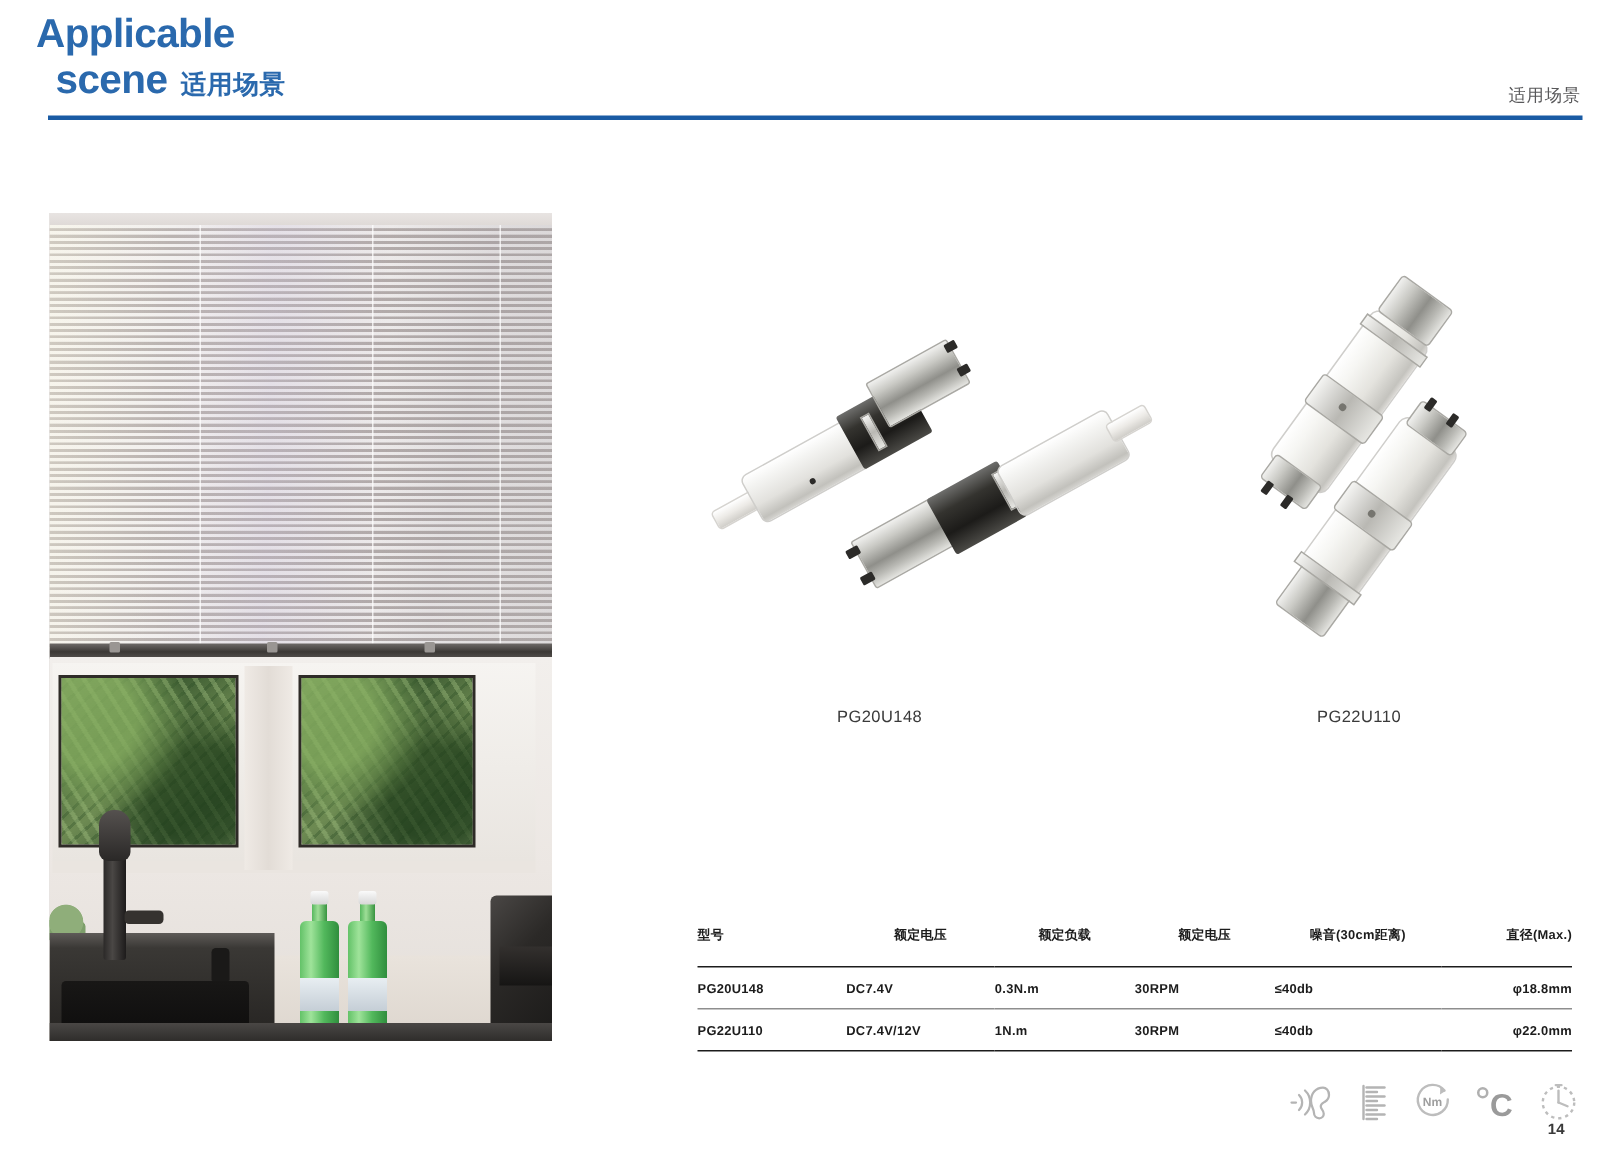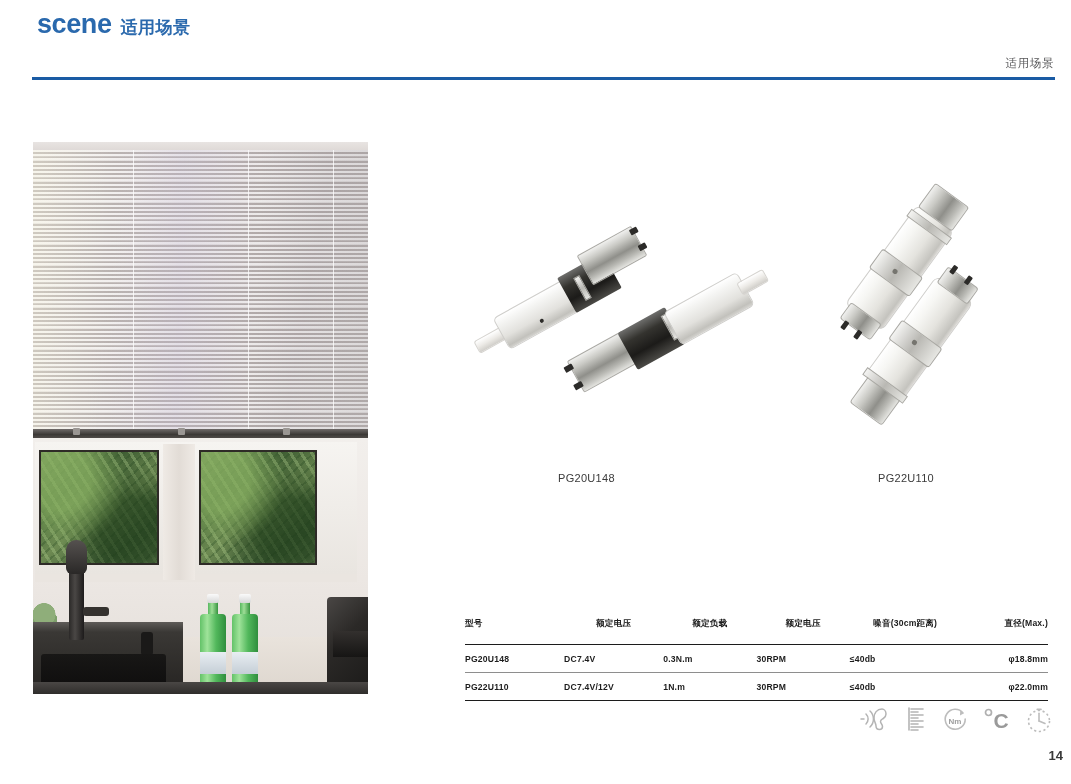--- a/index.html
+++ b/index.html
@@ -216,35 +216,36 @@
   .spec .c0 { width: 17%; text-align: left; }
   .spec .c1 { width: 17%; }
   .spec .c2 { width: 16%; }
   .spec .c3 { width: 16%; }
   .spec .c4 { width: 19%; }
   .spec .c5 { width: 15%; text-align: right; }
 
   
   .icons {
     position:absolute; left: 858px; top: 706px; width: 195px; height: 42px;
-    display:flex; align-items:flex-start; justify-content: space-between;
+    display:flex; align-items:flex-end; justify-content: space-between;
   }
   .icons svg { display:block; }
   .pagenum {
-    position:absolute; right: 8px; top: 748px;
-    font-size: 13px; font-weight: bold; color:#3a3a3a;
+    position:absolute; right: 28px; top: 748px;
+    font-size: 10px; font-weight: bold; color:#3a3a3a;
   }
 </style>
 </head>
 <body>
 
 <div class="page">
 
   <div class="header">
     <div class="title-block">
+      <div class="title-en-1">Applicable</div>
       <div class="title-line2">
         <div class="title-en-2">scene</div>
         <div class="title-cn">适用场景</div>
       </div>
     </div>
     <div class="header-right">适用场景</div>
     <div class="header-rule"></div>
   </div>
 
   <div class="photo">

